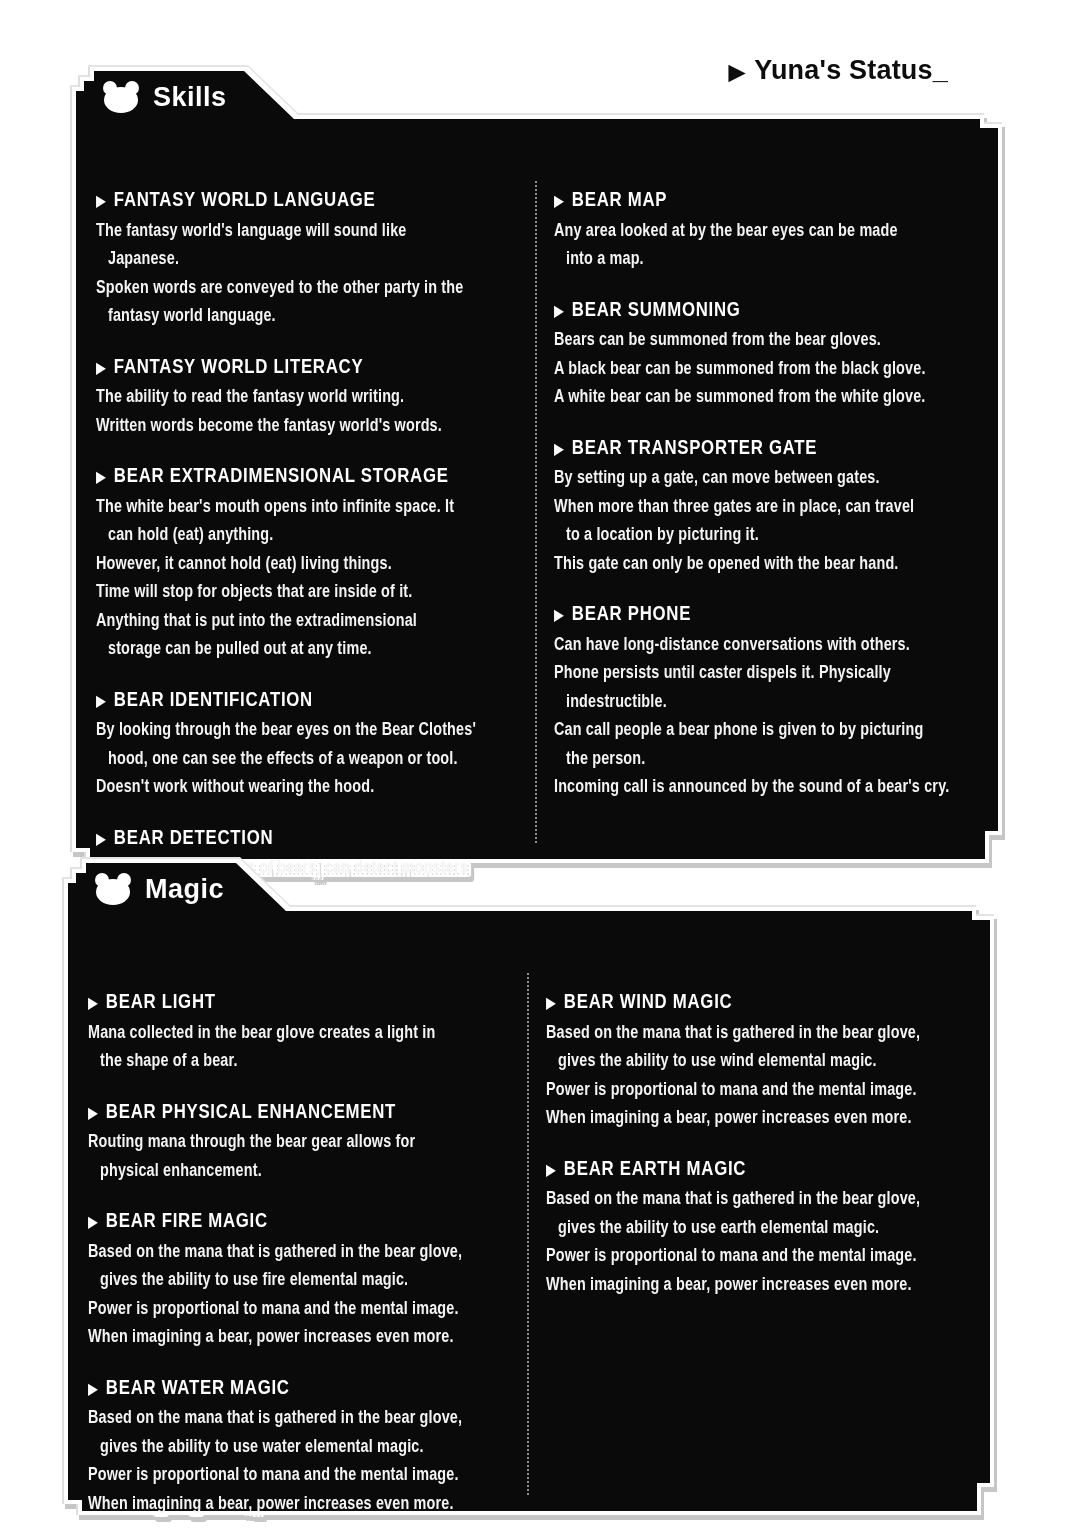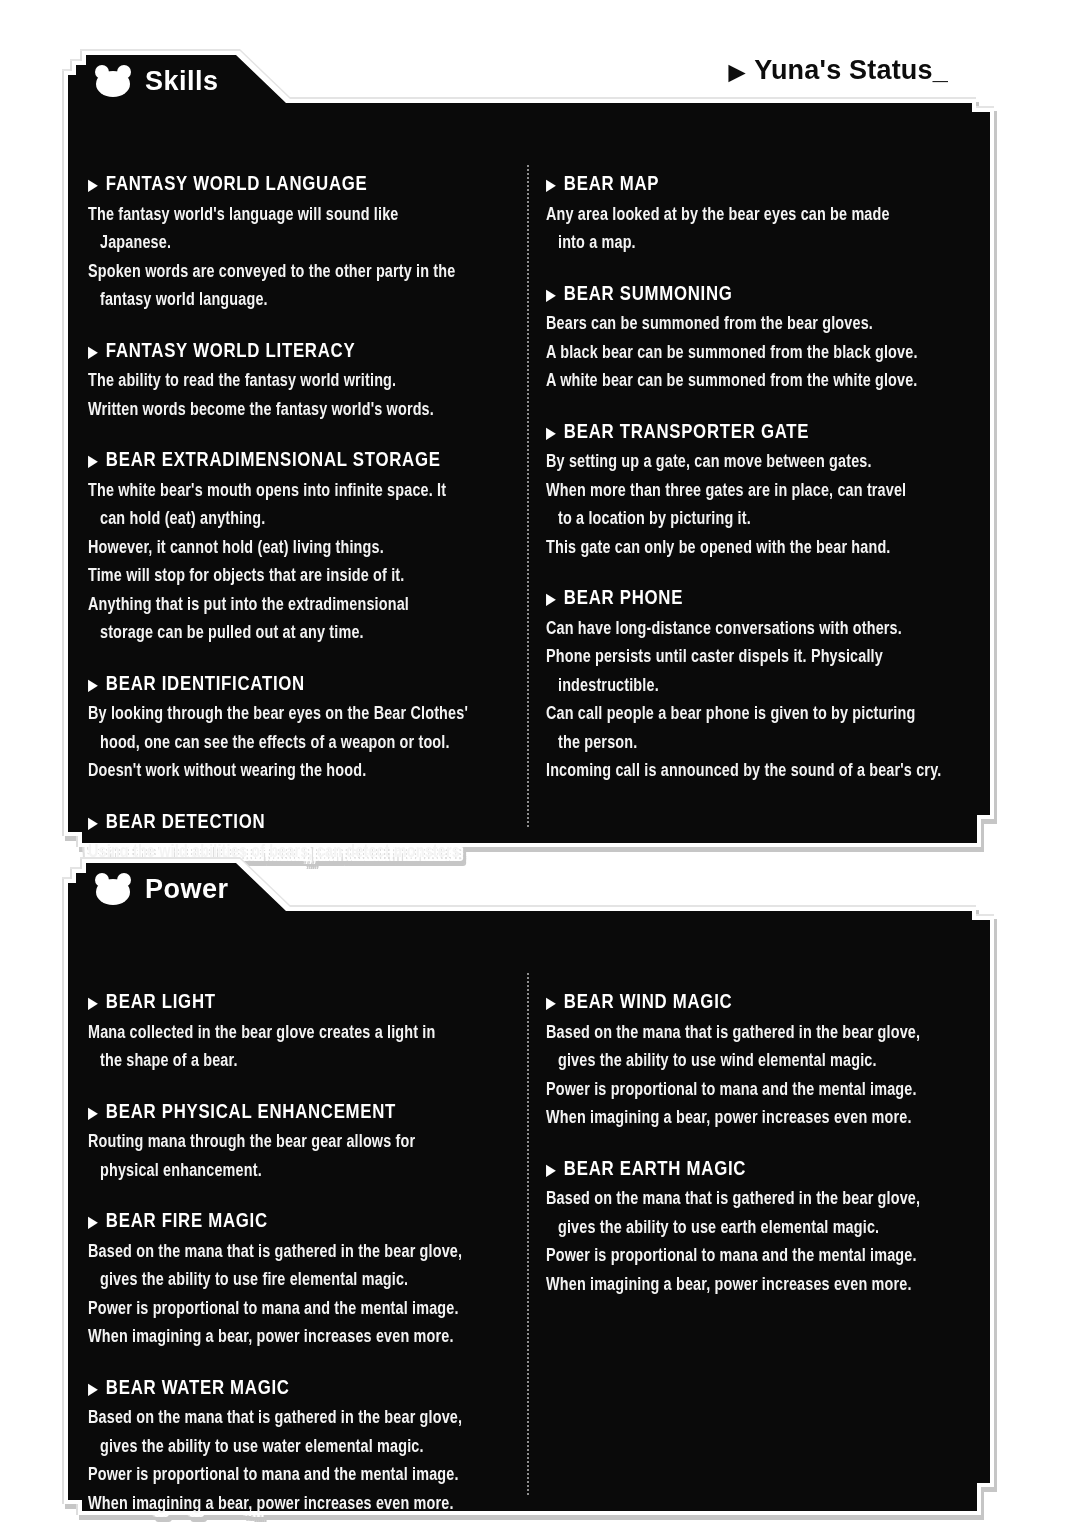--- a/index.html
+++ b/index.html
@@ -23,21 +23,21 @@
 
   
   .panel {
     position:absolute; left:68px; width:922px;
     filter:
       drop-shadow(0 -4px 0 #ffffff) drop-shadow(0 4px 0 #ffffff)
       drop-shadow(-4px 0 0 #ffffff) drop-shadow(4px 0 0 #ffffff)
       drop-shadow(-2px 0 0 #dedede) drop-shadow(0 -2px 0 #e4e4e4)
       drop-shadow(3px 5px 0 #c6c6c6);
   }
-  .panel.skills { top:55px;  height:788px; }
+  .panel.skills { top:71px;  height:788px;margin-left:8px; }
   .panel.magic  { top:863px; height:648px; }
 
   .shape {
     position:absolute; inset:0; background:#0a0a0a;
     clip-path: polygon(
       18px 0px, 168px 0px, 218px 48px,
       904px 48px, 904px 57px, 100% 57px,
       100% calc(100% - 28px), calc(100% - 13px) calc(100% - 28px),
       calc(100% - 13px) 100%, 14px 100%,
       14px calc(100% - 11px), 0px calc(100% - 11px),
@@ -195,21 +195,21 @@
             <div class="line">Incoming call is announced by the sound of a bear's cry.</div>
           </div>
         </div>
     </div>
   </section>
 
   <section class="panel magic">
     <div class="shape"></div>
     <div class="tab">
       <span class="bear-icon"></span>
-      <span class="tab-title">Power</span>
+      <span class="tab-title">Magic</span>
     </div>
     <div class="cols">
       <div class="divider"></div>
       <div class="col left">
           <div class="section">
             <div class="sec-head">
               <span class="tri">▶</span>
               <span class="sec-title">BEAR LIGHT</span>
             </div>
             <div class="line">Mana collected in the bear glove creates a light in</div>

